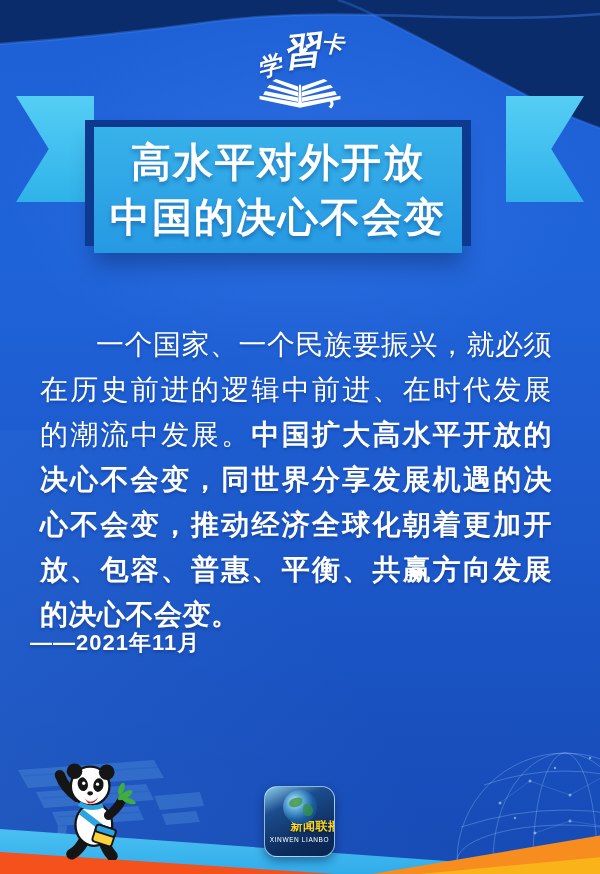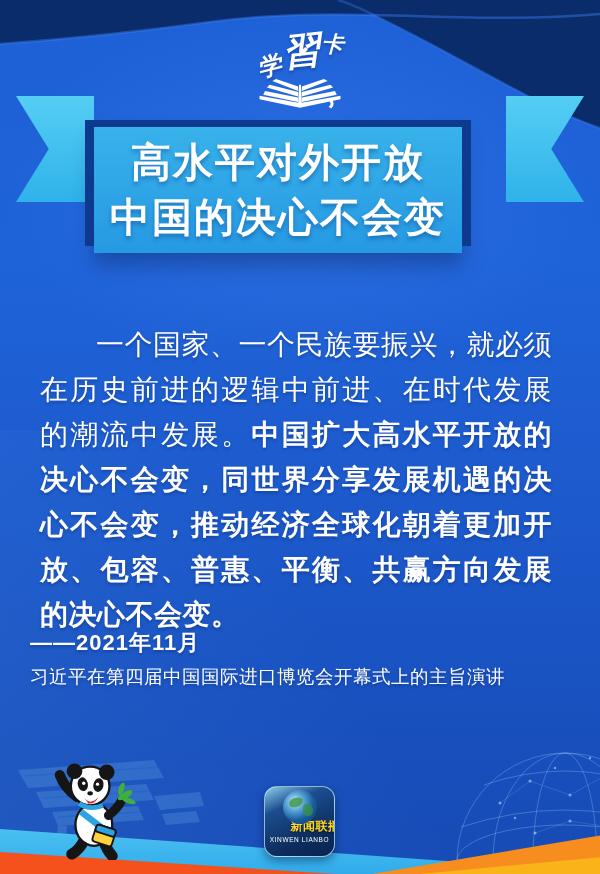--- a/index.html
+++ b/index.html
@@ -114,21 +114,20 @@
   <div class="tail tail-right"></div>
   <div class="banner">
     <div class="banner-line">高水平对外开放</div>
     <div class="banner-line">中国的决心不会变</div>
   </div>
 
   <p class="quote"><span>一个国家、一个民族要振兴，就必须在历史前进的逻辑中前进、在时代发展的潮流中发展。</span><b>中国扩大高水平开放的决心不会变，同世界分享发展机遇的决心不会变，推动经济全球化朝着更加开放、包容、普惠、平衡、共赢方向发展的决心不会变。</b></p>
 
   <div class="attribution">
     <div class="attr-date">——2021年11月</div>
-    <div class="attr-source">习近平在第四届中国国际进口博览会开幕式上的主旨演讲</div>
   </div>
 
   <svg class="pavilion" width="200" height="104" viewBox="0 0 200 104">
     <g fill="rgba(130,205,245,0.40)">
       <path d="M14 20 L150 10 L160 28 L24 38 Z"></path>
       <path d="M32 42 L142 34 L150 50 L40 58 Z"></path>
       <path d="M48 62 L134 56 L140 70 L54 76 Z"></path>
       <rect x="62" y="76" width="9" height="22" transform="skewX(-6)"></rect>
       <rect x="106" y="72" width="9" height="26" transform="skewX(-6)"></rect>
       <path d="M150 46 L196 42 L200 56 L156 60 Z"></path>

